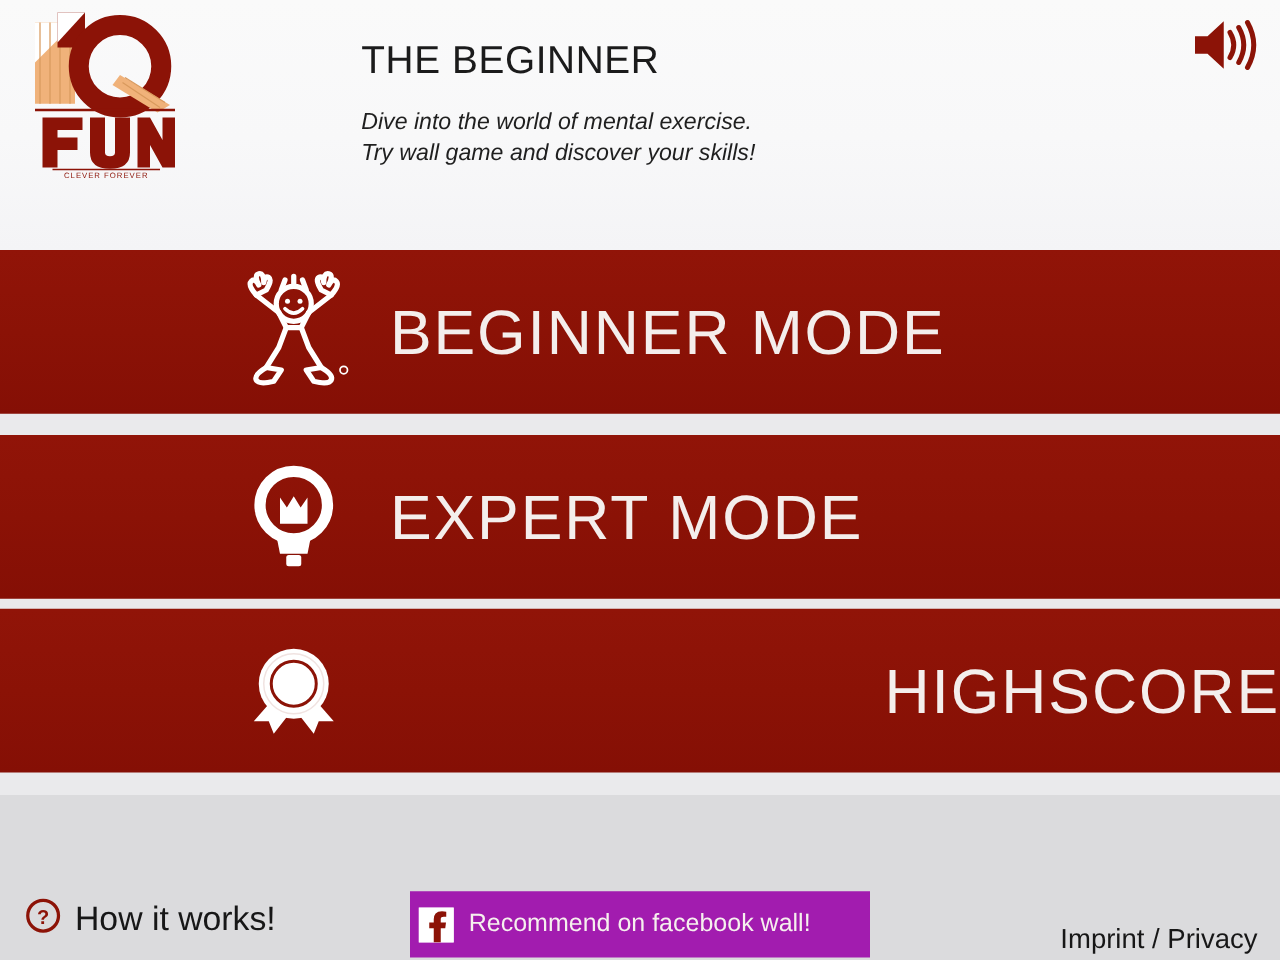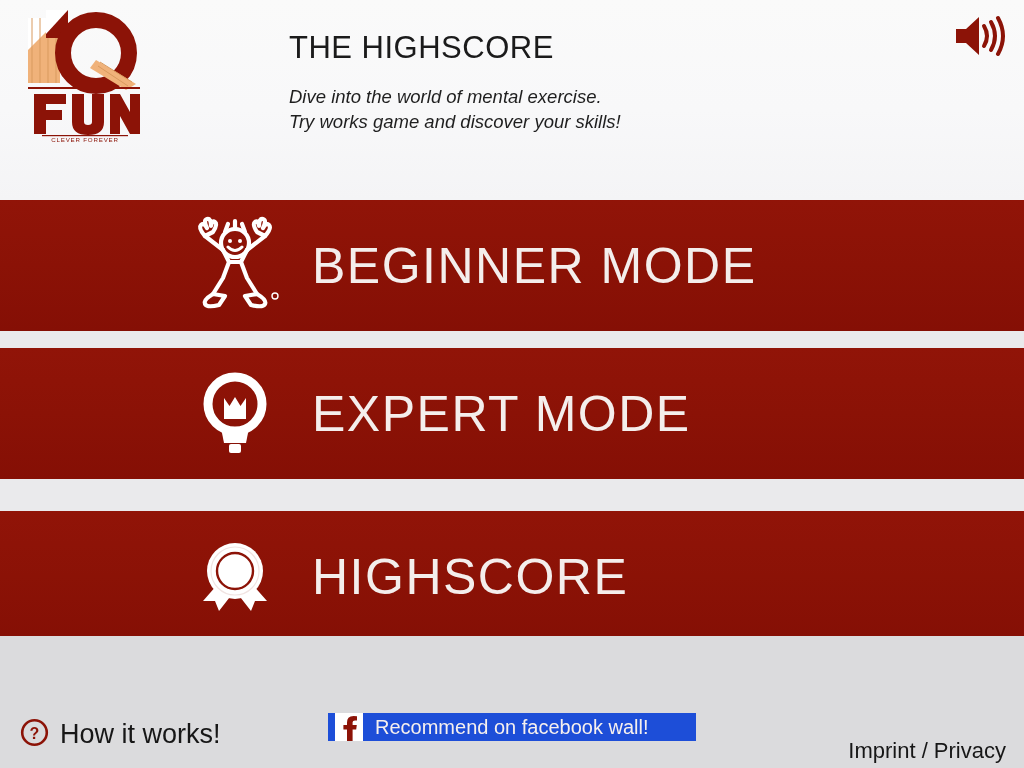--- a/index.html
+++ b/index.html
@@ -86,21 +86,21 @@
     height: 131px;
     background: #8c1307;
     background: linear-gradient(to bottom, #911408 0%, #8b1206 50%, #850f05 100%);
     cursor: pointer;
     display: flex;
     align-items: center;
   }
 
   .bar-1 { top: 0px; }
   .bar-2 { top: 148px; }
-  .bar-3 { top: 311px; }
+  .bar-3 { top: 287px; justify-content: space-between; }
 
   .bar-icon {
     width: 110px;
     height: 110px;
     margin-left: 180px;
     flex: 0 0 auto;
     display: flex;
     align-items: center;
     justify-content: center;
   }
@@ -137,22 +137,22 @@
     color: #171717;
     margin-left: 11px;
     white-space: nowrap;
   }
 
   .fb-btn {
     position: absolute;
     left: 328px;
     top: 713px;
     width: 368px;
-    height: 28px;
-    background: #1d4ed8;
+    height: 53px;
+    background: #a21caf;
     display: flex;
     align-items: center;
     cursor: pointer;
   }
   .fb-mark {
     width: 28px;
     height: 28px;
     background: #ffffff;
     margin-left: 7px;
     flex: 0 0 auto;
@@ -210,24 +210,24 @@
           <path d="M52 86 L64 86 L64 114 Q64 117 68 117 Q72 117 72 114 L72 86 L84 86 L84 114 Q84 127 68 127 Q52 127 52 114 Z"></path>
           <path d="M90 126 L90 86 L100 86 L110 104 L110 86 L120 86 L120 126 L110 126 L100 108 L100 126 Z"></path>
         </g>
 
         <rect x="22" y="127" width="86" height="1.2" fill="#8c1307"></rect>
         <text x="65" y="134" font-family="'Liberation Sans', sans-serif" font-size="6.2" fill="#8c1307" text-anchor="middle" letter-spacing="0.8">CLEVER FOREVER</text>
       </svg>
     </div>
 
     <div class="title-block">
-      <h1 class="main-title">THE HIGHSCORE</h1>
+      <h1 class="main-title">THE BEGINNER</h1>
       <div class="sub-wrap">
         <div class="sub-line">Dive into the world of mental exercise.</div>
-        <div class="sub-line">Try works game and discover your skills!</div>
+        <div class="sub-line">Try wall game and discover your skills!</div>
       </div>
     </div>
 
     <div class="sound-btn">
       <svg width="54" height="48" viewBox="0 0 54 48" xmlns="http://www.w3.org/2000/svg">
         <path d="M4 17 L14 17 L27 5 L27 43 L14 31 L4 31 Z" fill="#8c1307"></path>
         <path d="M32 14 Q38 24 32 34" fill="none" stroke="#8c1307" stroke-width="4" stroke-linecap="round"></path>
         <path d="M39 10 Q47 24 39 38" fill="none" stroke="#8c1307" stroke-width="4" stroke-linecap="round"></path>
         <path d="M46 6 Q56 24 46 42" fill="none" stroke="#8c1307" stroke-width="4" stroke-linecap="round"></path>
       </svg>

